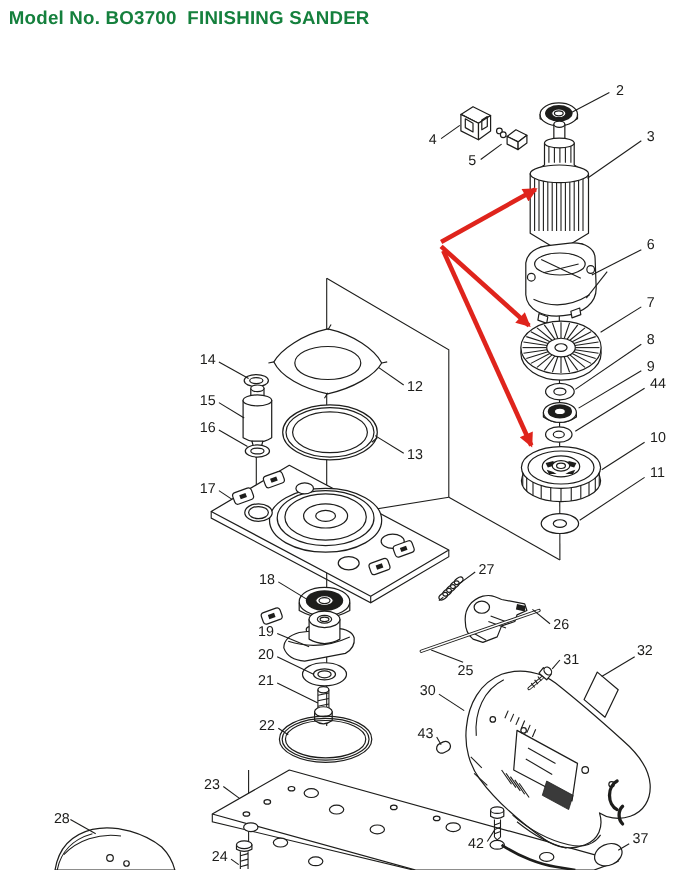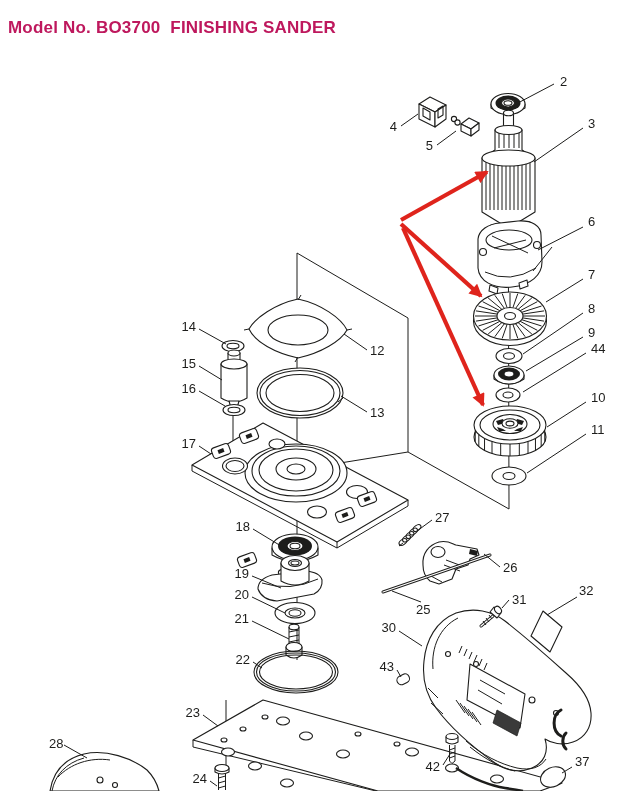--- a/index.html
+++ b/index.html
@@ -1,20 +1,20 @@
 <!DOCTYPE html>
 <html style="--ink: #1d1d1b; --red: #df241c;"><head>
 <meta charset="utf-8">
 <style>
   :root { --ink:#1d1d1b; --red:#df241c; }
   html,body{margin:0;padding:0;background:#fff;}
   #page{position:relative;width:631px;height:791px;background:#fff;overflow:hidden;
         font-family:"Liberation Sans",sans-serif;}
-  .title{position:absolute;top:18px;left:8px;font-weight:bold;font-size:17px;
-         color:#be185d;white-space:pre;letter-spacing:.2px;}
+  .title{position:absolute;top:7px;left:8px;font-weight:bold;font-size:17px;
+         color:#15803d;white-space:pre;letter-spacing:.2px;}
   svg{position:absolute;top:0;left:0;}
   .ink{stroke:var(--ink);fill:none;stroke-width:1.1;stroke-linecap:round;stroke-linejoin:round;}
   .w{fill:#ffffff;stroke:var(--ink);stroke-width:1.1;stroke-linejoin:round;}
   .dk{fill:var(--ink);stroke:none;}
   .gray{fill:#3a3a3a;stroke:var(--ink);stroke-width:.7;}
   .lead{stroke:var(--ink);stroke-width:1;fill:none;}
   .thick{stroke:var(--ink);stroke-width:3;fill:none;stroke-linecap:round;}
   .wline{stroke:#fff;stroke-width:1.3;fill:none;stroke-linecap:round;}
   .lbl{font-family:"Liberation Sans",sans-serif;font-size:13px;fill:var(--ink);}
 </style>

